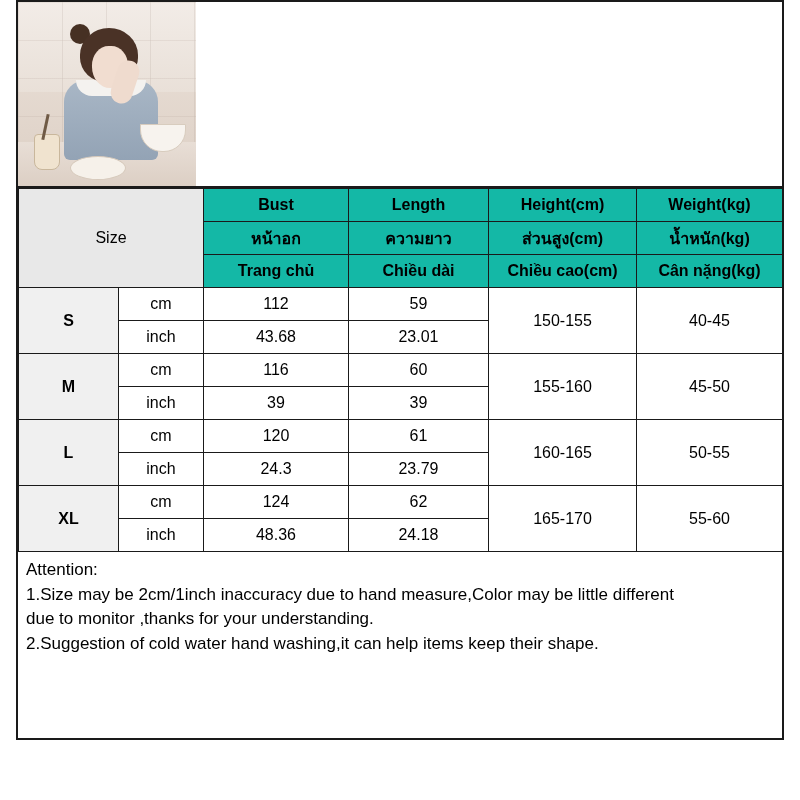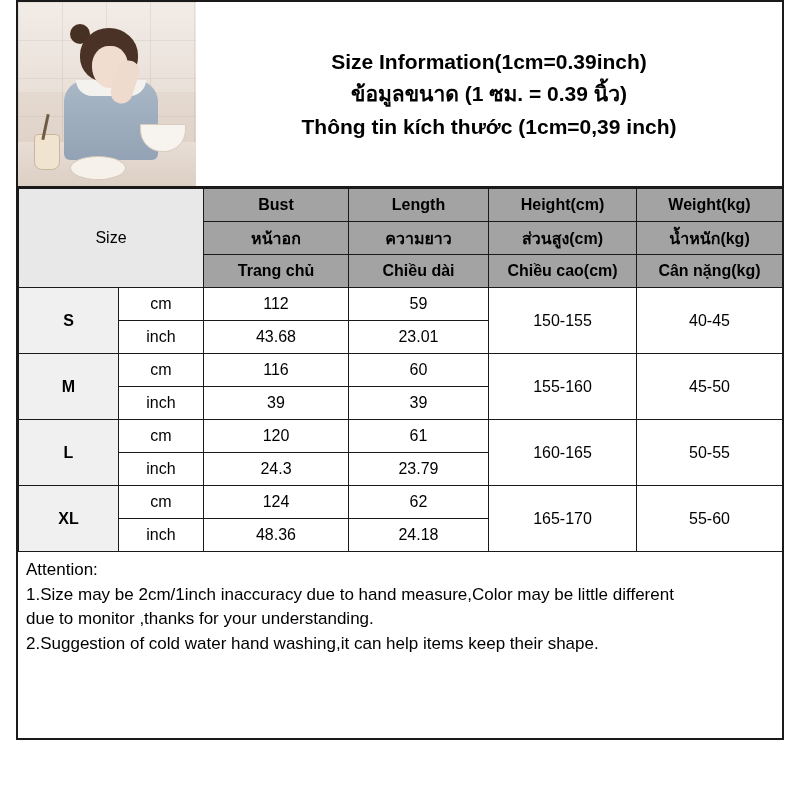--- a/index.html
+++ b/index.html
@@ -165,21 +165,21 @@
     height: 32px;
   }
   .col-size   { width: 100px; }
   .col-unit   { width: 85px; }
   .col-bust   { width: 145px; }
   .col-length { width: 140px; }
   .col-height { width: 148px; }
   .col-weight { width: 146px; }
 
   .hdr-cell {
-    background: #a3a3a3;
+    background: #14b8a6;
     font-weight: bold;
     font-size: 16px;
   }
   .hdr-cell.sub { font-weight: bold; }
   .size-word {
     background: #e8e8e8;
     font-weight: normal;
     font-size: 25px;
   }
   .size-letter {
@@ -219,25 +219,20 @@
         <div class="bun"></div>
         <div class="hair"></div>
         <div class="face"></div>
         <div class="arm"></div>
         <div class="plate"></div>
         <div class="cup"></div>
         <div class="straw"></div>
         <div class="bowl"></div>
       </div>
 
-      <div class="title-block">
-        <div class="title-line">Size Information(1cm=0.39inch)</div>
-        <div class="title-line">ข้อมูลขนาด (1 ซม. = 0.39 นิ้ว)</div>
-        <div class="title-line">Thông tin kích thước (1cm=0,39 inch)</div>
-      </div>
     </div>
 
     <table class="sizes">
       <colgroup>
         <col class="col-size">
         <col class="col-unit">
         <col class="col-bust">
         <col class="col-length">
         <col class="col-height">
         <col class="col-weight">

